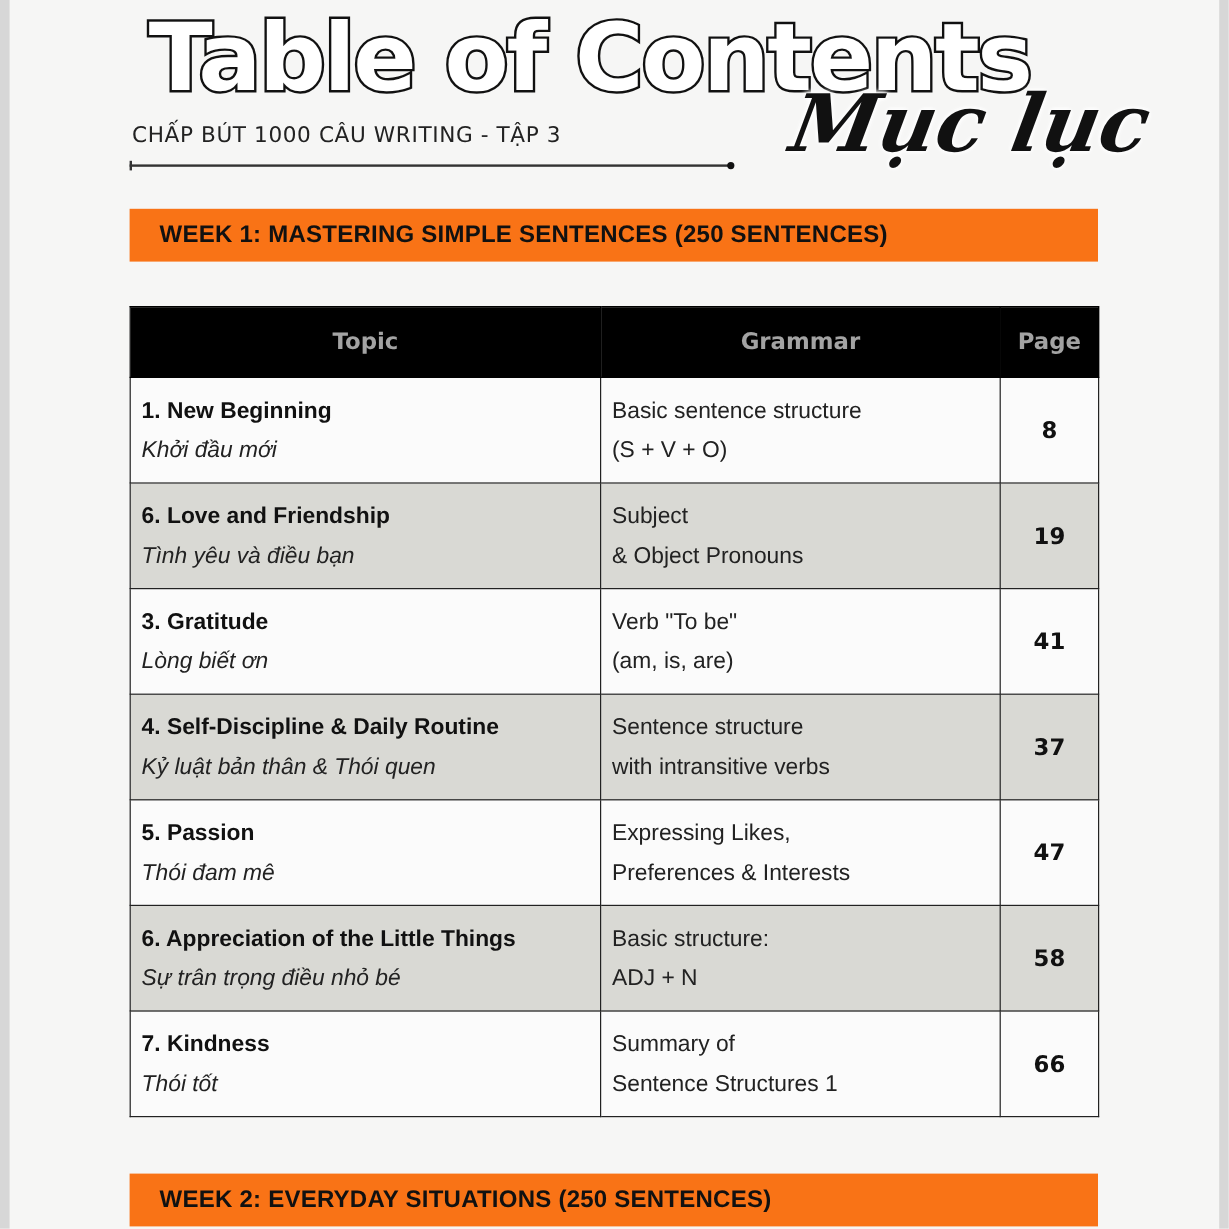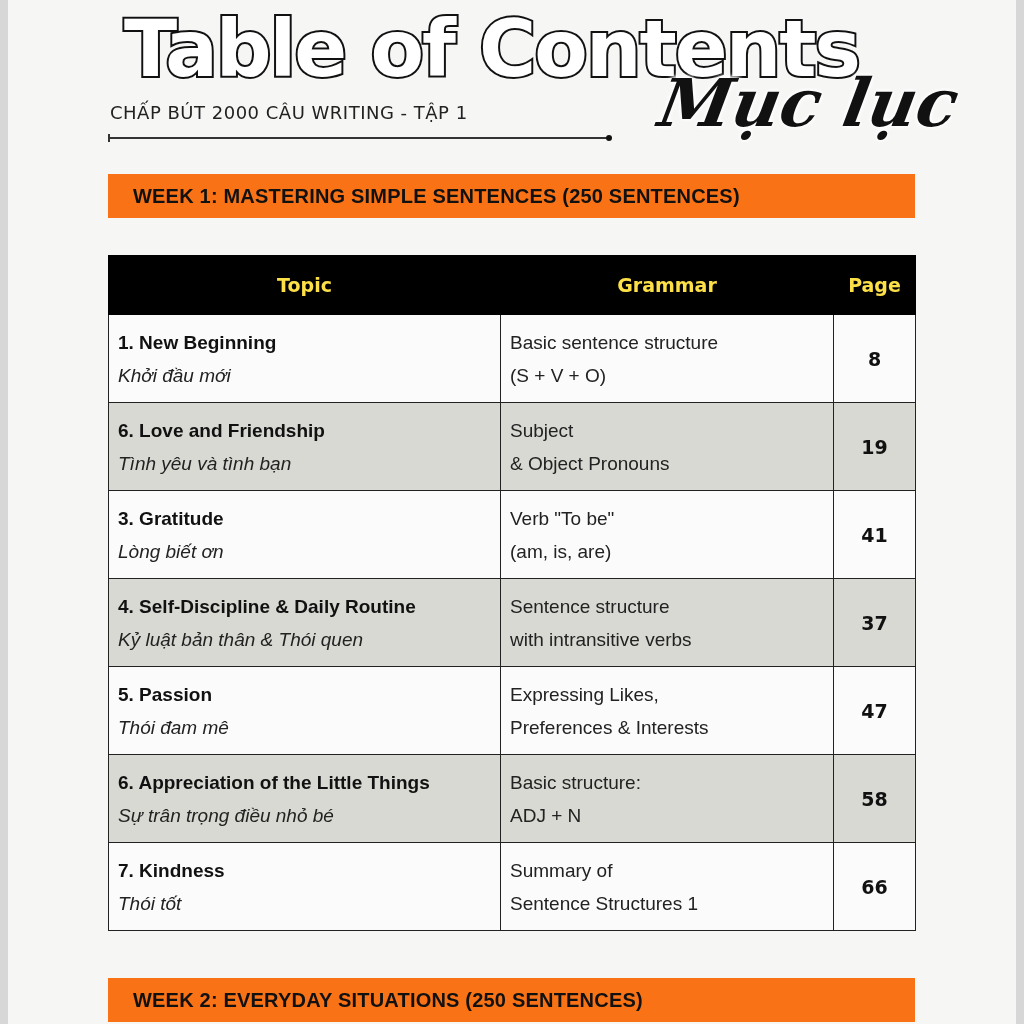--- a/index.html
+++ b/index.html
@@ -63,21 +63,21 @@
     .week1 { top: 174px; }
     .week2 { top: 978px; }
     table.toc {
       position: absolute; left: 108px; top: 255px; width: 807px;
       border-collapse: collapse; table-layout: fixed;
     }
     table.toc col.c1 { width: 392px; }
     table.toc col.c2 { width: 333px; }
     table.toc col.c3 { width: 82px; }
     table.toc th {
-      background: #000; color: #fde047; height: 58px;
+      background: #000; color: #a3a3a3; height: 58px;
       font-family: "DejaVu Sans", sans-serif; font-weight: bold; font-size: 19px;
       text-align: center; border: 1.5px solid #000; padding: 0;
     }
     table.toc td {
       border: 1.5px solid #222; height: 87px; vertical-align: middle;
       padding: 0 9px; font-size: 19px;
     }
     table.toc tr.alt td { background: #d9d9d4; }
     table.toc tr.plain td { background: rgba(255,255,255,0.6); }
     .topic-en { font-weight: bold; display: block; line-height: 33px; font-family: "Liberation Sans", sans-serif; }
@@ -87,21 +87,21 @@
   </style>
 </head>
 <body>
 
 <div class="edge-left"></div>
 <div class="edge-right"></div>
 <div class="ruled"></div>
 
 <div class="title">Table of Contents</div>
 <div class="script-title">Mục lục</div>
-<div class="subtitle">CHẤP BÚT 2000 CÂU WRITING - TẬP 1</div>
+<div class="subtitle">CHẤP BÚT 1000 CÂU WRITING - TẬP 3</div>
 <div class="subtitle-rule"></div>
 
 <div class="week-banner week1">
   <span>WEEK 1: MASTERING SIMPLE SENTENCES (250 SENTENCES)</span>
 </div>
 
 <table class="toc">
   <colgroup>
       <col class="c1">
       <col class="c2">
@@ -122,21 +122,21 @@
       </td>
       <td>
         <span class="gram-line">Basic sentence structure</span>
         <span class="gram-line">(S + V + O)</span>
       </td>
       <td class="page">8</td>
     </tr>
     <tr class="alt">
       <td>
         <span class="topic-en">6. Love and Friendship</span>
-        <span class="topic-vi">Tình yêu và tình bạn</span>
+        <span class="topic-vi">Tình yêu và điều bạn</span>
       </td>
       <td>
         <span class="gram-line">Subject</span>
         <span class="gram-line">&amp; Object Pronouns</span>
       </td>
       <td class="page">19</td>
     </tr>
     <tr class="plain">
       <td>
         <span class="topic-en">3. Gratitude</span>

